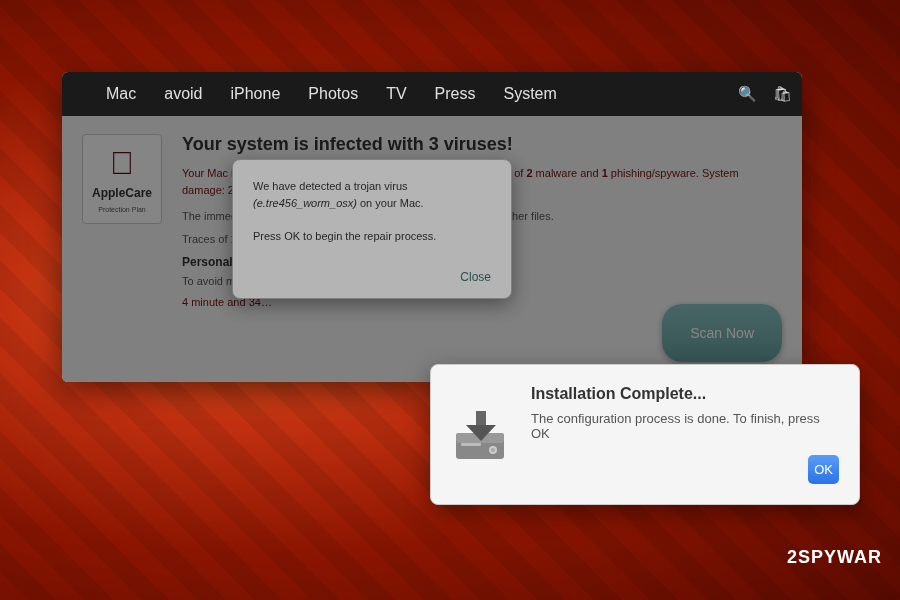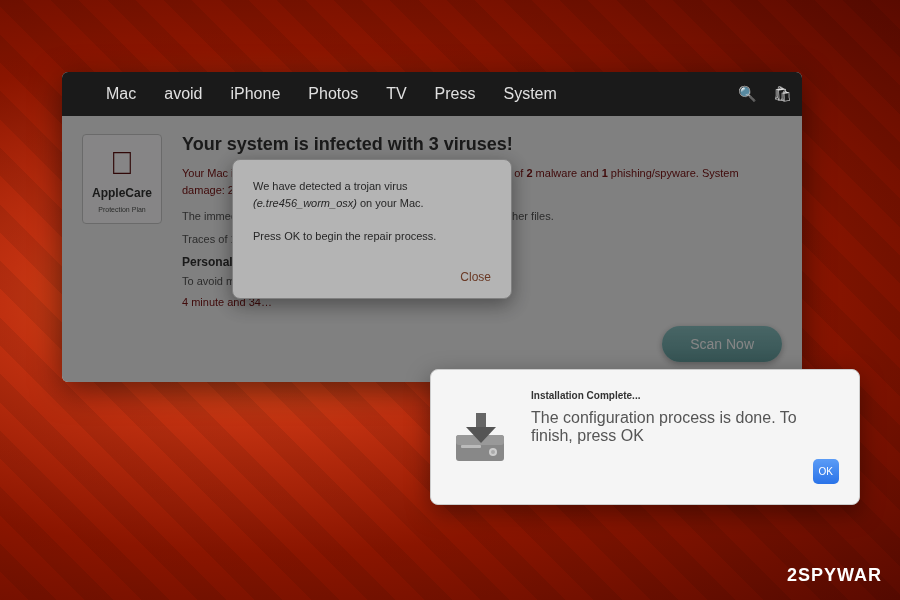--- a/index.html
+++ b/index.html
@@ -161,21 +161,21 @@
 
     
     .scan-now-btn {
       position: absolute;
       right: 20px;
       bottom: 20px;
       background: linear-gradient(to bottom, #5ecfcf, #3aadad);
       color: #fff;
       border: none;
       border-radius: 20px;
-      padding: 10px 28px;
+      padding: 21px 28px;
       font-size: 14px;
       font-weight: 500;
       cursor: pointer;
       box-shadow: 0 2px 6px rgba(0,0,0,0.3);
       text-align: center;
     }
 
     
     .modal-overlay {
       position: absolute;
@@ -209,21 +209,21 @@
     .alert-body {
       font-size: 11px;
       color: #333;
       line-height: 1.5;
       margin-bottom: 26px;
     }
     .alert-close-link {
       display: block;
       text-align: right;
       font-size: 12px;
-      color: #c2410c;
+      color: #0f766e;
       cursor: pointer;
       margin-top: 8px;
     }
 
     
     .install-dialog {
       position: absolute;
       bottom: 95px;
       left: 430px;
       width: 430px;
@@ -241,46 +241,46 @@
       flex-shrink: 0;
     }
     .install-icon {
       width: 60px;
       height: 60px;
       position: relative;
     }
 
     .install-text-area {}
     .install-title {
-      font-size: 10px;
+      font-size: 16px;
       font-weight: 700;
       color: #333;
       margin-bottom: 8px;
     }
     .install-body {
-      font-size: 16px;
+      font-size: 13px;
       color: #555;
       margin-bottom: 14px;
     }
     .install-ok-btn {
       background: linear-gradient(to bottom, #5b9cf6, #2a73e8);
       color: #fff;
       border: none;
       border-radius: 5px;
       padding: 7px 6px;
-      font-size: 10px;
+      font-size: 13px;
       font-weight: 500;
       cursor: pointer;
       float: right;
     }
 
     
     .watermark {
       position: absolute;
-      bottom: 14px;
+      bottom: 32px;
       right: 18px;
       font-size: 18px;
       font-weight: 900;
       color: #cc2200;
       z-index: 5;
       letter-spacing: 1px;
     }
     .watermark span {
       color: #fff;
     }

